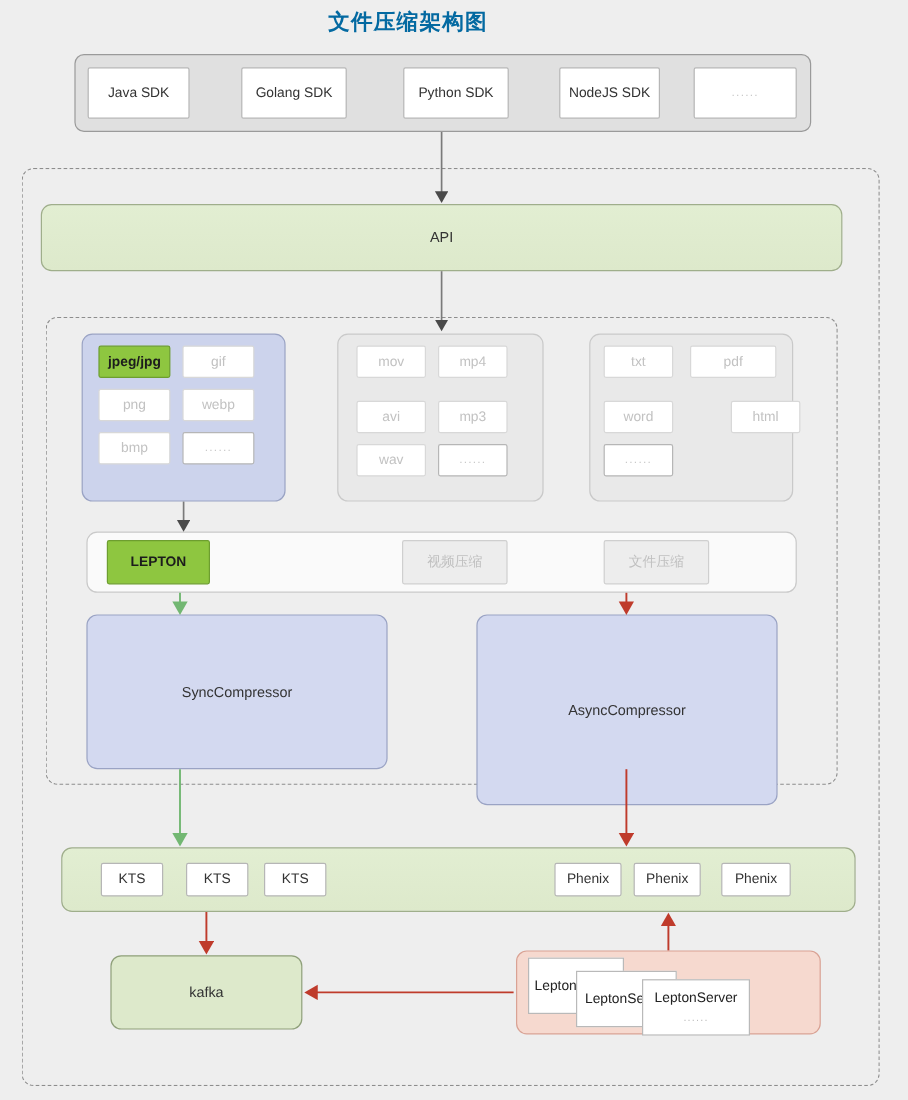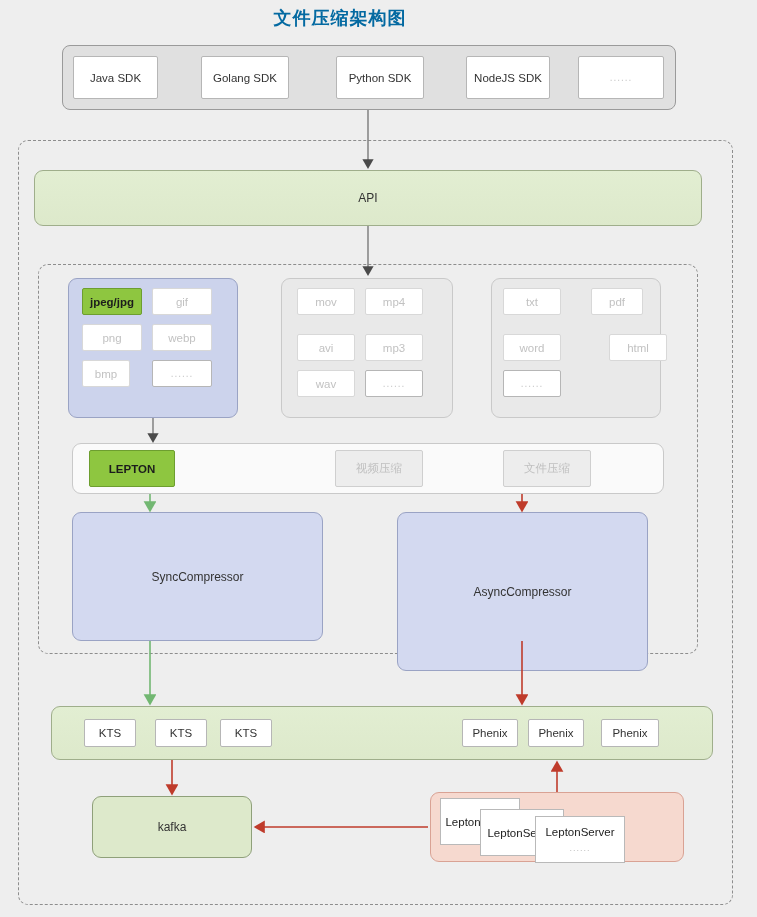--- a/index.html
+++ b/index.html
@@ -117,21 +117,21 @@
   </div>
   <div class="abs chip muted" style="left:152px;top:288px;width:60px;height:27px;">
     <span>gif</span>
   </div>
   <div class="abs chip muted" style="left:82px;top:324px;width:60px;height:27px;">
     <span>png</span>
   </div>
   <div class="abs chip muted" style="left:152px;top:324px;width:60px;height:27px;">
     <span>webp</span>
   </div>
-  <div class="abs chip muted" style="left:82px;top:360px;width:48px;height:27px;">
+  <div class="abs chip muted" style="left:82px;top:360px;width:60px;height:27px;">
     <span>bmp</span>
   </div>
   <div class="abs chip dots" style="left:152px;top:360px;width:60px;height:27px;">
     <span>......</span>
   </div>
 
   <div class="abs band-grey" style="left:281px;top:278px;width:172px;height:140px;"></div>
   <div class="abs chip muted" style="left:297px;top:288px;width:58px;height:27px;">
     <span>mov</span>
   </div>
@@ -148,21 +148,21 @@
     <span>wav</span>
   </div>
   <div class="abs chip dots" style="left:365px;top:370px;width:58px;height:27px;">
     <span>......</span>
   </div>
 
   <div class="abs band-grey" style="left:491px;top:278px;width:170px;height:140px;"></div>
   <div class="abs chip muted" style="left:503px;top:288px;width:58px;height:27px;">
     <span>txt</span>
   </div>
-  <div class="abs chip muted" style="left:575px;top:288px;width:52px;height:27px;margin-left:16px;">
+  <div class="abs chip muted" style="left:575px;top:288px;width:72px;height:27px;">
     <span>pdf</span>
   </div>
   <div class="abs chip muted" style="left:503px;top:334px;width:58px;height:27px;">
     <span>word</span>
   </div>
   <div class="abs chip muted" style="left:609px;top:334px;width:58px;height:27px;">
     <span>html</span>
   </div>
   <div class="abs chip dots" style="left:503px;top:370px;width:58px;height:27px;">
     <span>......</span>

